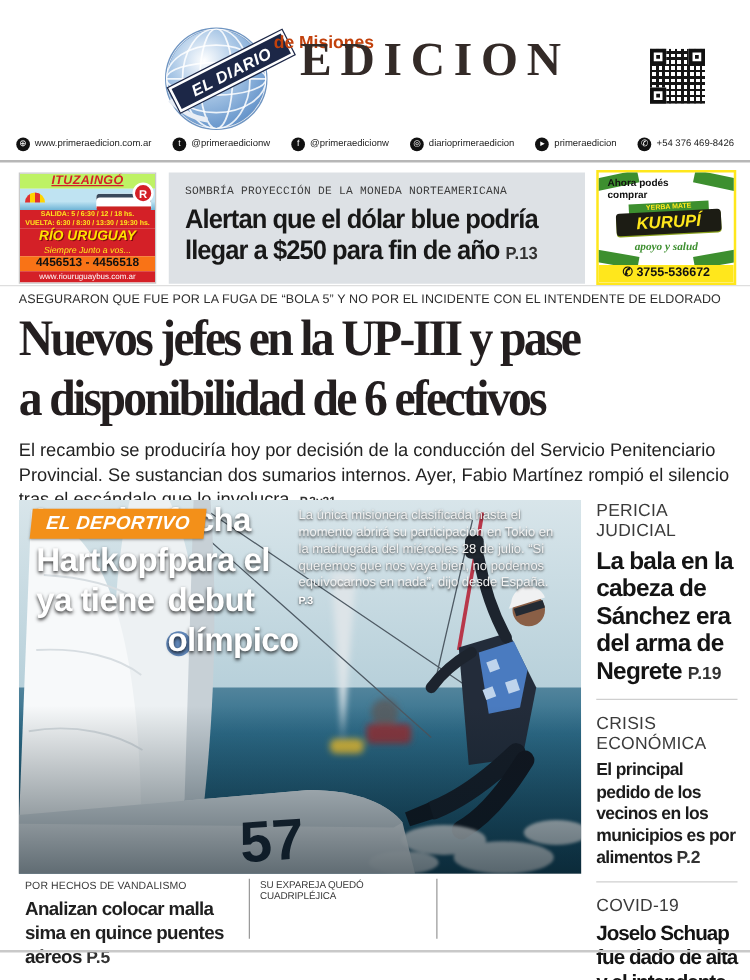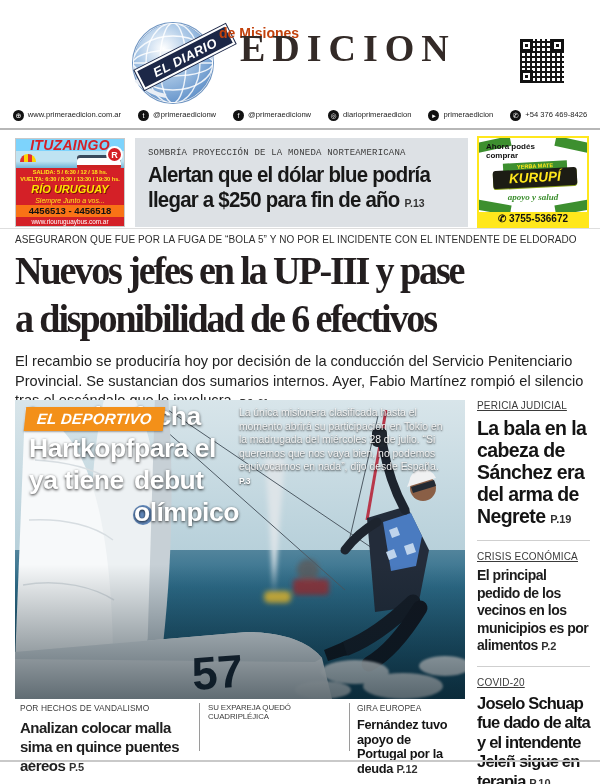--- a/index.html
+++ b/index.html
@@ -41,22 +41,22 @@
   .social { left:0; top:110px; width:600px; display:flex; justify-content:center; gap:17px; }
   .soc { display:flex; gap:4px; font-size:7.6px; color:#222; }
   .ci { display:inline-block; width:11px; height:11px; border-radius:50%; background:#111;
         color:#fff; font-size:7px; line-height:11px; text-align:center; }
   .rule-social { left:0; top:128px; width:600px; height:2px; background:#b7b7b7; }
   .rule-ads { left:0; top:228px; width:600px; height:1px; background:#dedede; }
 
   
   .adL { left:15px; top:138px; width:110px; height:89px; border:1px solid #c9c9c9;
          display:flex; flex-direction:column; overflow:hidden; text-align:center; }
-  .adL .r-town { background:#7dd3fc; height:12px; font-size:14px; font-weight:800; font-style:italic;
-                 color:#d42027; line-height:12px; letter-spacing:.3px; }
+  .adL .r-town { background:#bef264; height:12px; font-size:10px; font-weight:800; font-style:italic;
+                 color:#d42027; line-height:12px; letter-spacing:.3px;text-decoration:underline; }
   .adL .r-photo { position:relative; height:20px;
                   background:linear-gradient(#bfe3f2 60%, #6fb4d6); }
   .adL .bus { position:absolute; right:3px; top:4px; width:44px; height:13px; background:#fff;
               border-radius:3px 5px 1px 1px; border-bottom:3px solid #c22;
               box-shadow:inset 0 3px 0 #39495c; }
   .adL .umb { position:absolute; left:4px; top:3px; width:16px; height:8px;
               border-radius:16px 16px 0 0;
               background:linear-gradient(90deg,#e03030 0 4px,#ffd400 4px 8px,#e03030 8px 12px,#ffd400 12px); }
   .adL .logo-ru { position:absolute; right:1px; top:-5px; width:17px; height:17px; border-radius:50%;
                   background:#d42027; border:2px solid #fff; color:#fff; font-weight:800;
@@ -66,21 +66,21 @@
   .adL .r-brand { background:#d42027; color:#ffe300; font-weight:800; font-style:italic;
                   font-size:11px; line-height:13px; text-shadow:1px 1px 0 #7c0d0d; }
   .adL .r-slogan { background:#d42027; color:#ffe71c; font-style:italic; font-size:7px; line-height:9px; }
   .adL .r-phone { background:#f97316; color:#111; font-weight:800; font-size:9.5px; line-height:12px; }
   .adL .r-web { background:#d42027; color:#fff; font-size:6.4px; line-height:9px; flex:1; }
 
   .dollarbox { left:135px; top:138px; width:333px; height:89px; background:#dde1e5; padding:10px 13px; }
   .dollarbox .kick { font-size:9px; color:#3b3b3b; letter-spacing:.2px; margin-bottom:5px;font-family:Liberation Mono, monospace; }
   .dollarbox .hl { font-size:21.5px; font-weight:800; color:#181818; line-height:24.5px;
                    letter-spacing:-.8px; white-space:nowrap; transform:scaleX(.95); transform-origin:0 50%; }
-  .pg { font-size:11px; font-weight:800; color:#333; letter-spacing:0; }
+  .pg { font-size:14px; font-weight:800; color:#333; letter-spacing:0; }
 
   .adR { left:477px; top:136px; width:112px; height:92px; background:#fff;
          border:2px solid #ffe71c; overflow:hidden; }
   .adR .ribbon { position:absolute; width:40px; height:10px; background:#3d8f2f; }
   .adR .rb1 { left:-8px; top:2px; transform:rotate(-12deg); }
   .adR .rb2 { right:-8px; top:2px; transform:rotate(12deg); }
   .adR .rb3 { left:-8px; bottom:14px; transform:rotate(10deg); }
   .adR .rb4 { right:-8px; bottom:14px; transform:rotate(-10deg); }
   .adR .promo { position:absolute; left:7px; top:4px; width:55px; font-size:8px; font-weight:800;
                 color:#111; line-height:9px; text-align:left; }
@@ -114,21 +114,21 @@
                justify-content:flex-end; padding:0 14px 7px;
                background:linear-gradient(180deg, transparent 55%, rgba(6,24,34,.62)); }
   .photo-hl { color:#fff; font-weight:800; font-size:26.5px; line-height:32px; letter-spacing:-.5px;
               text-shadow:0 1px 3px rgba(0,0,0,.8); }
   .photo-cap { margin-top:6px; color:#f1f1f1; font-size:10.4px; line-height:13.5px;
                text-shadow:0 1px 2px rgba(0,0,0,.8); }
   .photo-cap .pg { color:#fff; font-size:8.5px; }
 
   
   .rail { left:477px; top:400px; width:113px; }
-  .rail .kick { font-size:10px; color:#3b3b3b; letter-spacing:.2px;text-decoration:underline; }
+  .rail .kick { font-size:14px; color:#3b3b3b; letter-spacing:.2px; }
   .rail .hl1 { margin-top:6px; font-size:19.5px; font-weight:800; line-height:22px;
                letter-spacing:-.6px; color:#141414; }
   .rail .hl2 { margin-top:5px; font-size:14px; font-weight:700; line-height:17.5px;
                letter-spacing:-.5px; color:#1c1c1c; }
   .rail .hl3 { margin-top:6px; font-size:16.5px; font-weight:800; line-height:19.5px;
                letter-spacing:-.8px; color:#141414; }
   .rail .div { height:1px; background:#cfcfcf; margin:10px 0; }
 
   
   .b-kick { font-size:8.4px; color:#3b3b3b; letter-spacing:.1px; }
@@ -349,42 +349,35 @@
     <div class="div"></div>
     <div>
       <div class="kick">CRISIS ECONÓMICA</div>
       <div class="hl2">
         <span>El principal pedido de los vecinos en los municipios es por alimentos</span>
         <span class="pg">P.2</span>
       </div>
     </div>
     <div class="div"></div>
     <div>
-      <div class="kick">COVID-20</div>
+      <div class="kick">COVID-19</div>
       <div class="hl3">
         <span>Joselo Schuap fue dado de alta y el intendente Jeleñ sigue en terapia</span>
         <span class="pg">P.10</span>
       </div>
     </div>
   </div>
 
   <div class="abs bcol1">
     <div class="b-kick">POR HECHOS DE VANDALISMO</div>
     <div class="hl">
       <span>Analizan colocar malla sima en quince puentes aéreos</span>
       <span class="pg">P.5</span>
     </div>
   </div>
   <div class="abs vdiv vd1"></div>
   <div class="abs bcol2">
     <div class="b-kick">SU EXPAREJA QUEDÓ CUADRIPLÉJICA</div>
   </div>
   <div class="abs vdiv vd2"></div>
-  <div class="abs bcol3">
-    <div class="b-kick">GIRA EUROPEA</div>
-    <div class="hl">
-      <span>Fernández tuvo apoyo de Portugal por la deuda</span>
-      <span class="pg">P.12</span>
-    </div>
-  </div>
   <div class="abs b-rule"></div>
 
 </div>
 
 </body></html>

